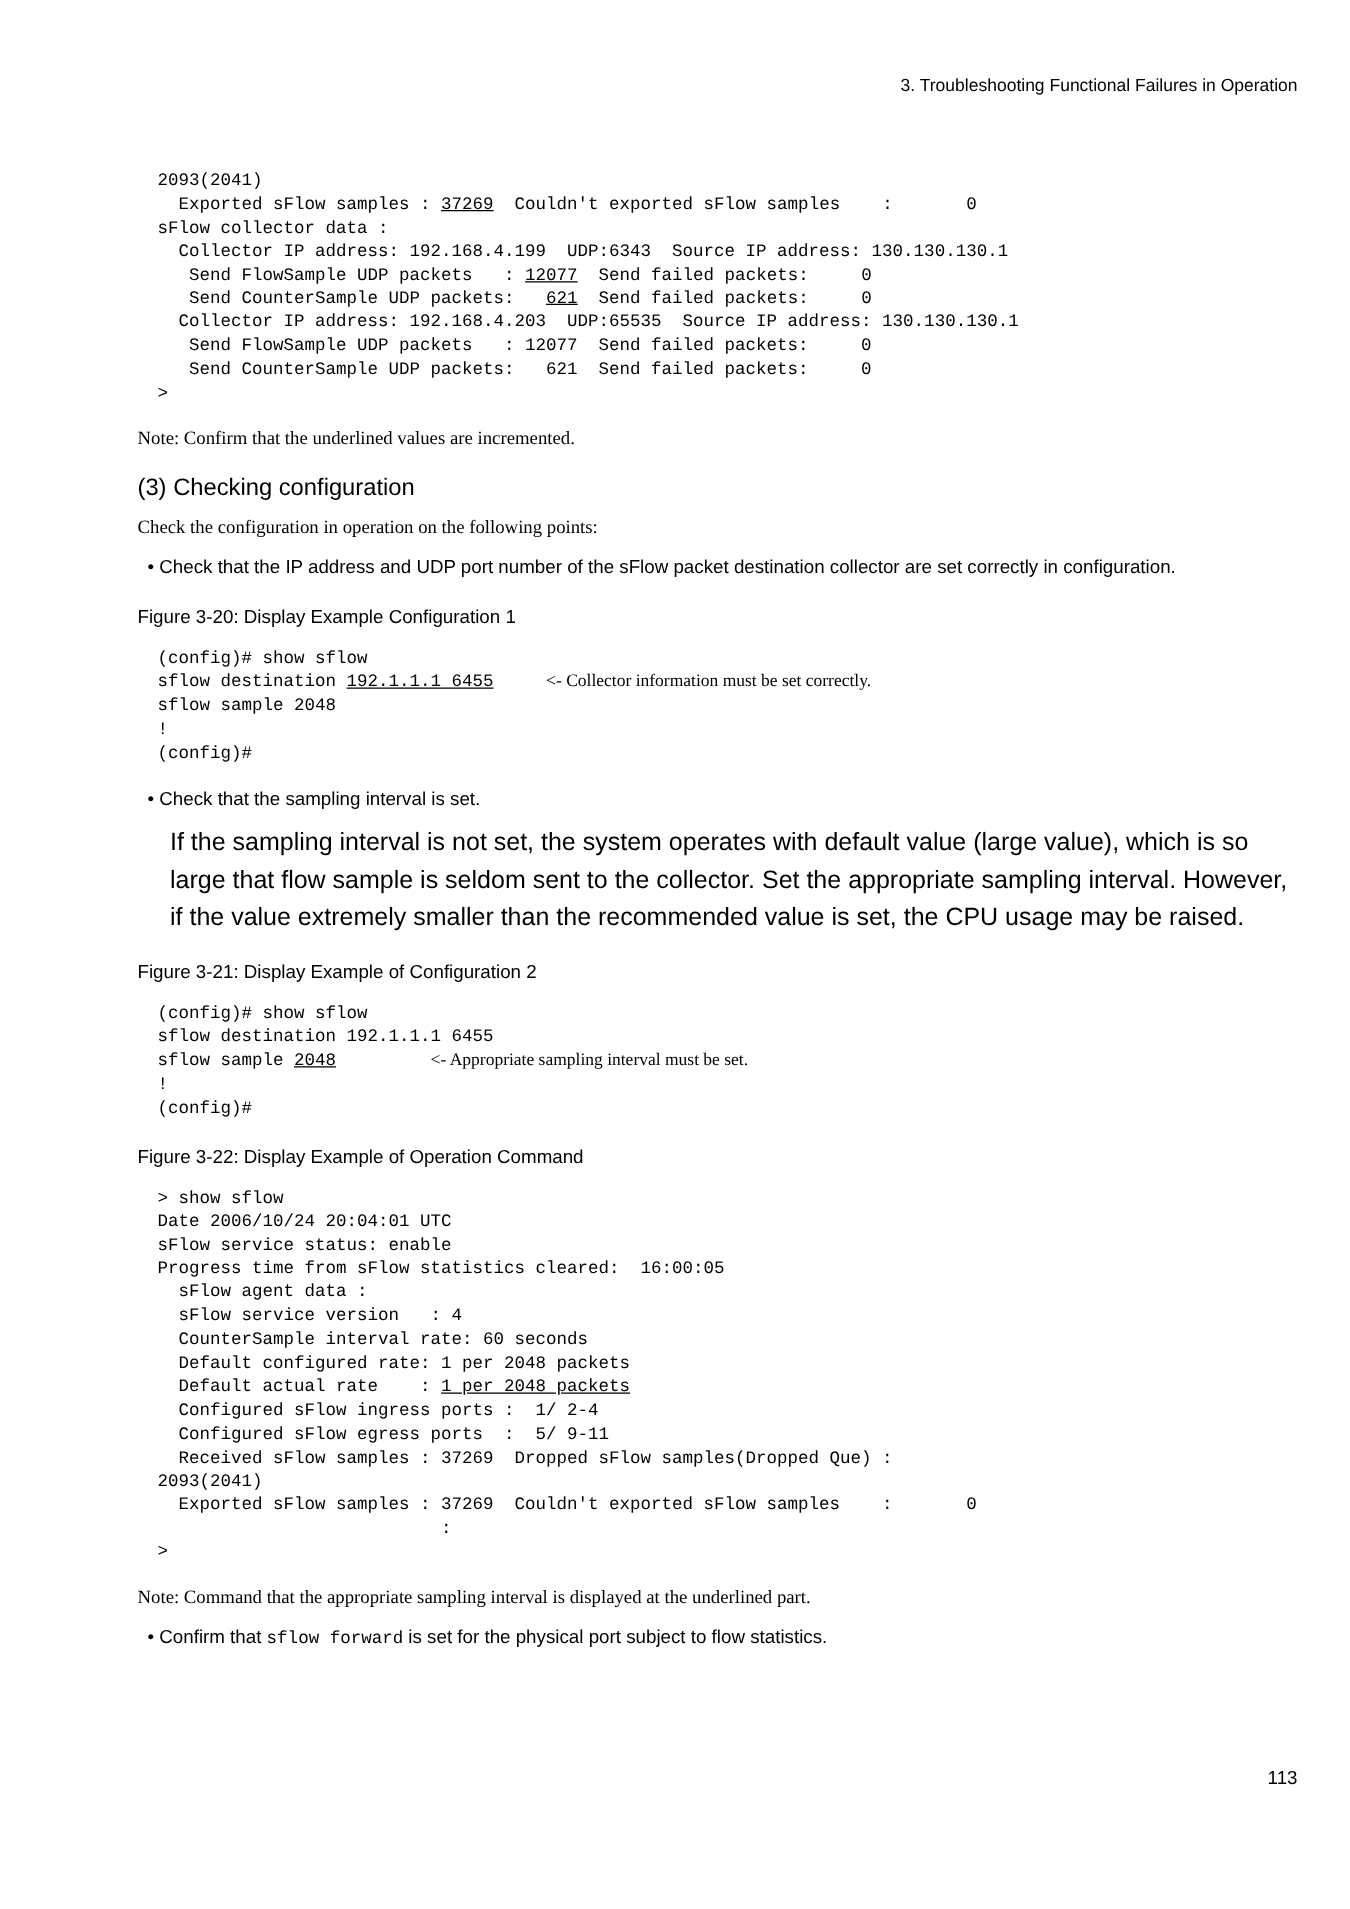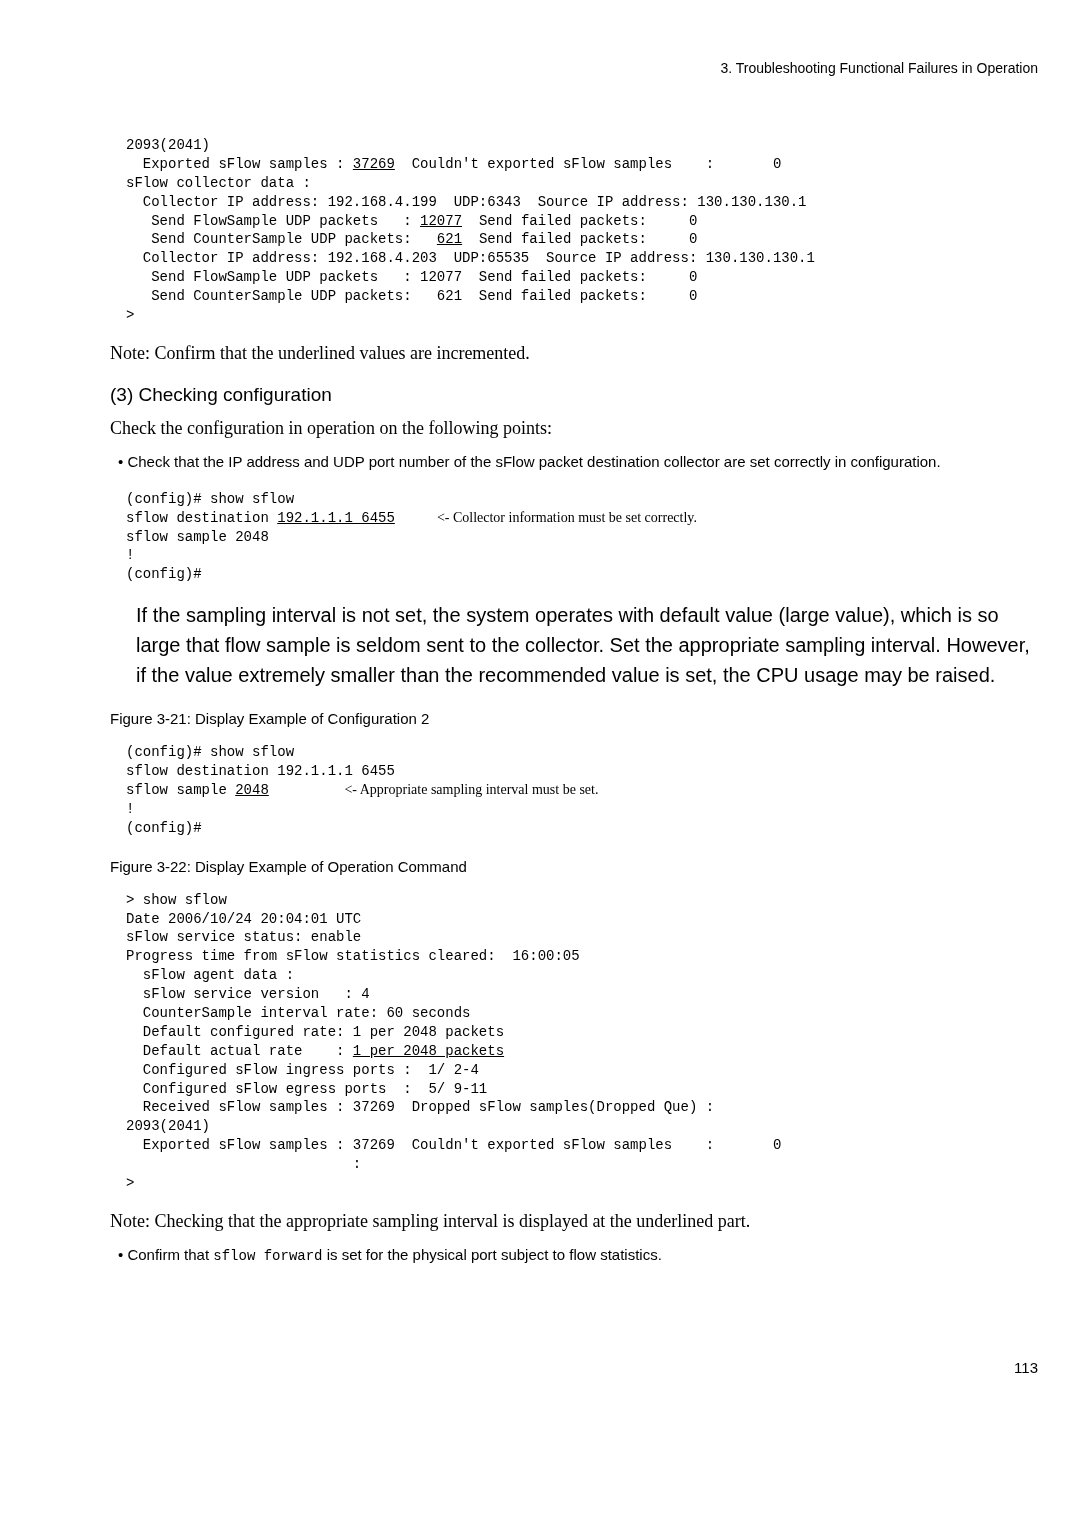--- a/index.html
+++ b/index.html
@@ -21,21 +21,21 @@
   }
   pre.code {
     font-family: "Courier New", Courier, monospace;
     font-size: 14px;
     white-space: pre;
     margin: 16px;
     line-height: 1.35;
   }
   .body-serif {
     font-family: "Times New Roman", Times, serif;
-    font-size: 18px;
+    font-size: 15px;
     line-height: 1.4;
     margin: 10px 0;
   }
   .h3 {
     font-family: Arial, Helvetica, sans-serif;
     font-size: 19px;
     font-weight: 400;
     margin: 18px 0 10px 0;
   }
   .bullet {
@@ -93,27 +93,29 @@
 <span>&gt;</span></pre>
 
   <div class="body-serif">Note: Confirm that the underlined values are incremented.</div>
 
   <div class="h3">(3)   Checking configuration</div>
 
   <div class="body-serif">Check the configuration in operation on the following points:</div>
 
   <div class="bullet">Check that the IP address and UDP port number of the sFlow packet destination collector are set correctly in configuration.</div>
 
+  <div class="fig-caption">Figure 3-20: Display Example Configuration 1</div>
 
   <pre class="code"><span>(config)# show sflow</span>
 <span>sflow destination </span><span class="u">192.1.1.1 6455</span><span>     </span><span class="comment">&lt;- Collector information must be set correctly.</span>
 <span>sflow sample 2048</span>
 <span>!</span>
 <span>(config)#</span></pre>
 
+  <div class="bullet">Check that the sampling interval is set.</div>
   <div class="indent-block">If the sampling interval is not set, the system operates with default value (large value), which is so large that flow sample is seldom sent to the collector. Set the appropriate sampling interval. However, if the value extremely smaller than the recommended value is set, the CPU usage may be raised.</div>
 
   <div class="fig-caption">Figure 3-21: Display Example of Configuration 2</div>
 
   <pre class="code"><span>(config)# show sflow</span>
 <span>sflow destination 192.1.1.1 6455</span>
 <span>sflow sample </span><span class="u">2048</span><span>         </span><span class="comment">&lt;- Appropriate sampling interval must be set.</span>
 <span>!</span>
 <span>(config)#</span></pre>
 
@@ -129,18 +131,18 @@
 <span>  Default configured rate: 1 per 2048 packets</span>
 <span>  Default actual rate    : </span><span class="u">1 per 2048 packets</span>
 <span>  Configured sFlow ingress ports :  1/ 2-4</span>
 <span>  Configured sFlow egress ports  :  5/ 9-11</span>
 <span>  Received sFlow samples : 37269  Dropped sFlow samples(Dropped Que) :</span>
 <span>2093(2041)</span>
 <span>  Exported sFlow samples : 37269  Couldn't exported sFlow samples    :       0</span>
 <span>                           :</span>
 <span>&gt;</span></pre>
 
-  <div class="body-serif">Note: Checking that the appropriate sampling interval is displayed at the underlined part.</div>
+  <div class="body-serif">Note: Command that the appropriate sampling interval is displayed at the underlined part.</div>
 
   <div class="bullet"><span>Confirm that </span><span class="mono-inline">sflow forward</span><span> is set for the physical port subject to flow statistics.</span></div>
 
   <div class="page-num">113</div>
 </div>
 
 </body></html>

